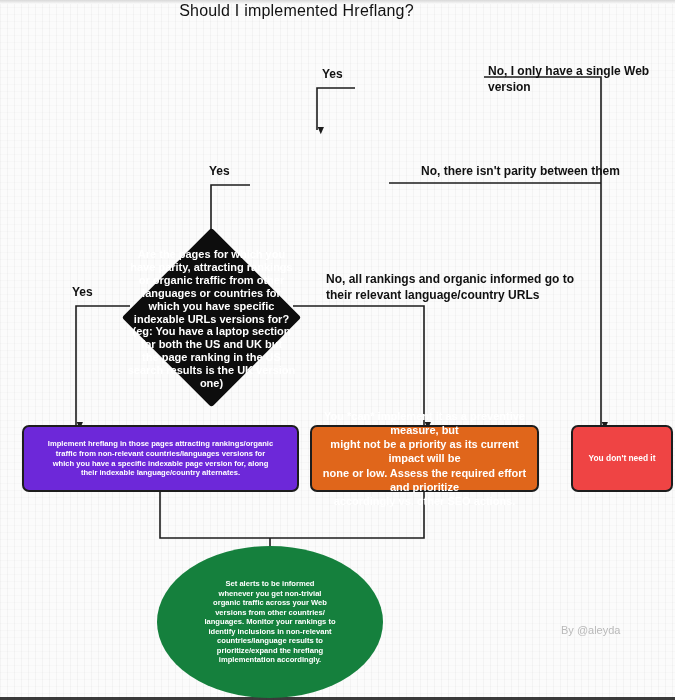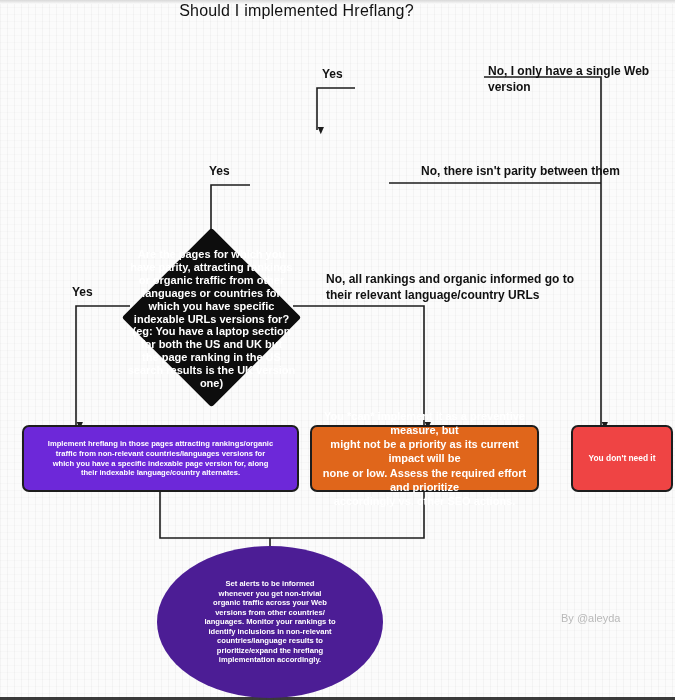--- a/index.html
+++ b/index.html
@@ -70,21 +70,21 @@
     box-sizing:border-box;
     line-height:1.28;
     padding:5px 8px;
     white-space:pre-line;
   }
 
   
   .circle{
     position:absolute;
     border-radius:50%;
-    background:#4c1d95;
+    background:#15803d;
     color:#fff;
     font-weight:bold;
     text-align:center;
     display:flex;align-items:center;justify-content:center;
     line-height:1.25;
     white-space:pre-line;
     box-sizing:border-box;
   }
 
   
@@ -95,20 +95,21 @@
     color:#111;
     white-space:pre-line;
     line-height:1.3;
   }
 
   .credit{
     position:absolute;
     font-size:11px;
     color:#b9b9b9;
     font-weight:normal;
+    margin-top:12px;
   }
 </style>
 </head>
 <body>
 
 <div id="stage">
   <div id="grid"></div>
   <div id="topbar"></div>
 
   <div class="title">Should I implemented Hreflang?</div>

